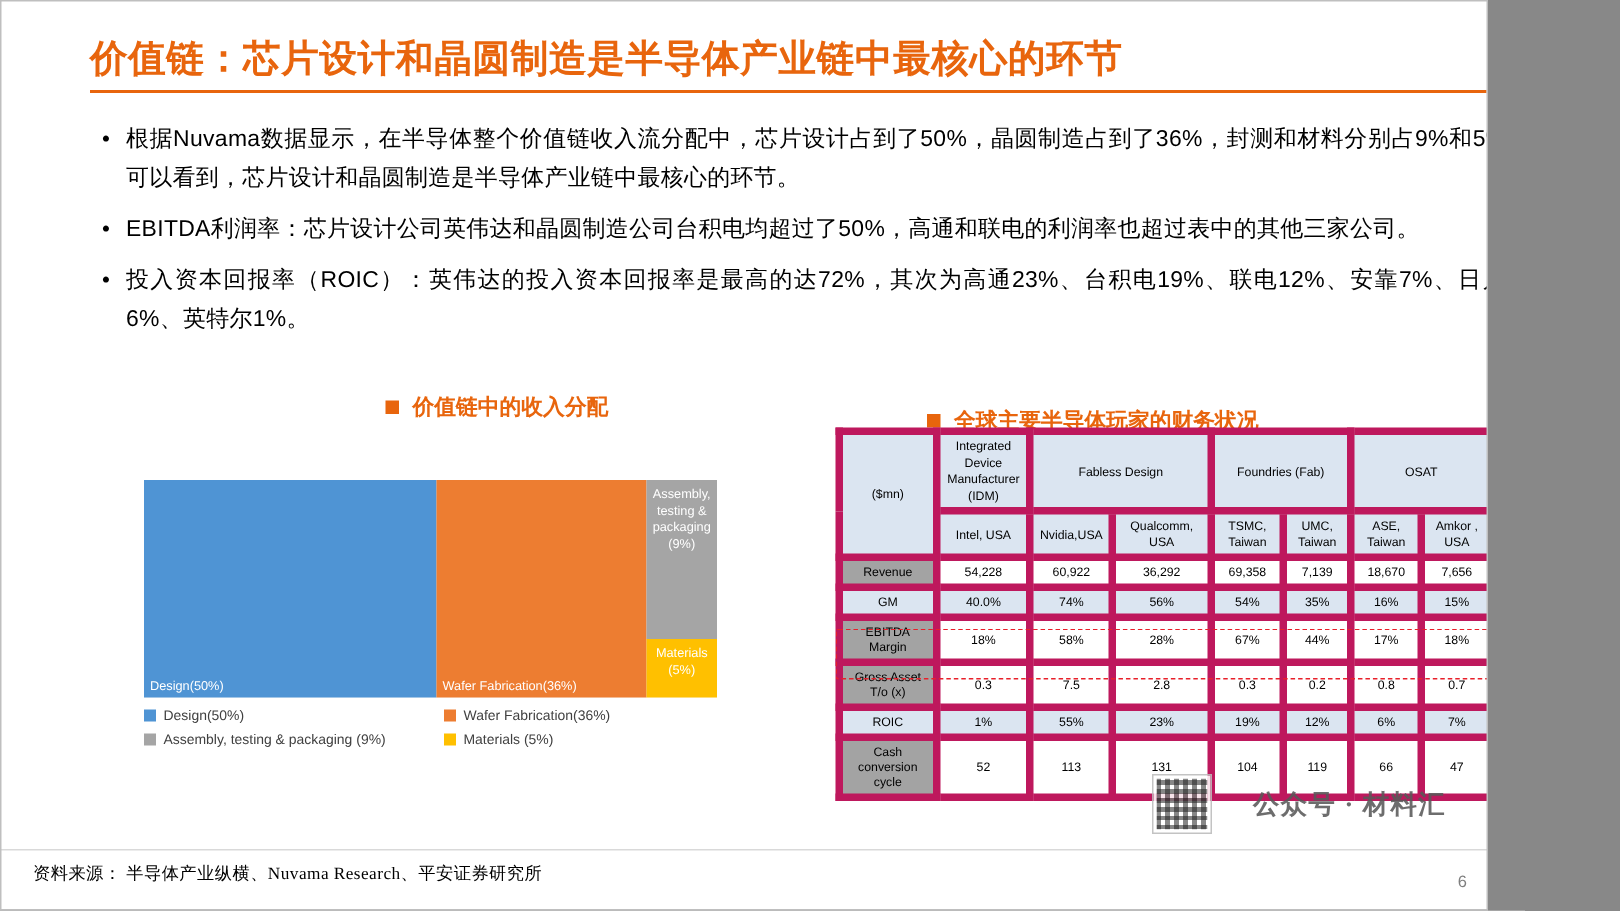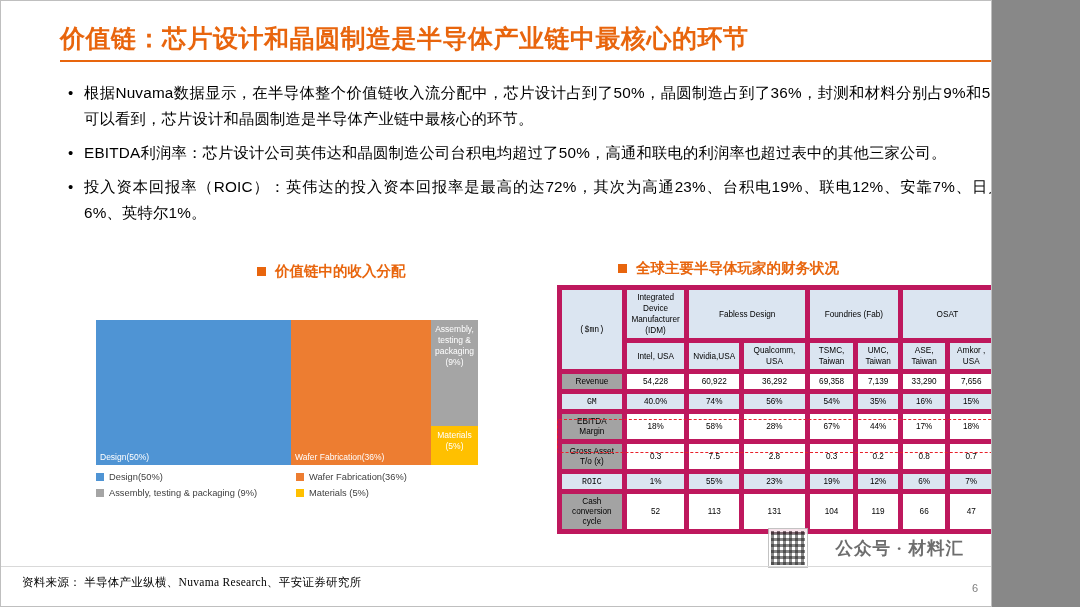--- a/index.html
+++ b/index.html
@@ -79,21 +79,21 @@
     color: #E8650D;
     white-space: nowrap;
   }
   .sec-head .sq {
     width: 9px;
     height: 9px;
     background: #E8650D;
     display: inline-block;
   }
   #sec-left { left: 230px; top: 262px; padding-left: 27px; }
-  #sec-right { left: 618px; top: 259px; }
+  #sec-right { left: 618px; top: 271px; }
 
   
   .chart {
     position: absolute;
     left: 96px;
     top: 320px;
     width: 382px;
     height: 145px;
     background: #f2f2f2;
   }
@@ -170,21 +170,20 @@
   }
   .lbl {
     text-align: left;
     font-weight: bold;
     background: #a3a3a3;
   }
   .lbl-alt {
     text-align: left;
     font-weight: bold;
     background: #dbe5f1;
-    font-family: Liberation Mono, monospace;
   }
   .row-alt td { background: #dbe5f1; }
   .ebitda td { font-weight: bold; }
   .ebitda-hl {
     position: absolute;
     left: 0px;
     top: 134px;
     width: 438px;
     height: 32px;
     border: 1.6px dashed #e8202a;
@@ -213,21 +212,21 @@
     position: absolute;
     right: 14px;
     bottom: 13px;
     font-size: 11px;
     color: #7f7f7f;
     font-family: "Liberation Sans", sans-serif;
   }
   .wm {
     position: absolute;
     right: 28px;
-    bottom: 40px;
+    bottom: 52px;
     display: flex;
     align-items: center;
     gap: 28px;
     opacity: 0.88;
   }
   .wm-qr {
     width: 34px;
     height: 34px;
     background:
       repeating-linear-gradient(90deg, #777 0 3px, #fff 3px 6px),
@@ -354,21 +353,21 @@
         <td class="hdr-blue">Amkor , USA</td>
       </tr>
 
       <tr>
         <td class="lbl">Revenue</td>
         <td>54,228</td>
         <td>60,922</td>
         <td>36,292</td>
         <td>69,358</td>
         <td>7,139</td>
-        <td>33,290</td>
+        <td>18,670</td>
         <td>7,656</td>
       </tr>
 
       <tr class="row-alt">
         <td class="lbl-alt">GM</td>
         <td>40.0%</td>
         <td>74%</td>
         <td>56%</td>
         <td>54%</td>
         <td>35%</td>

